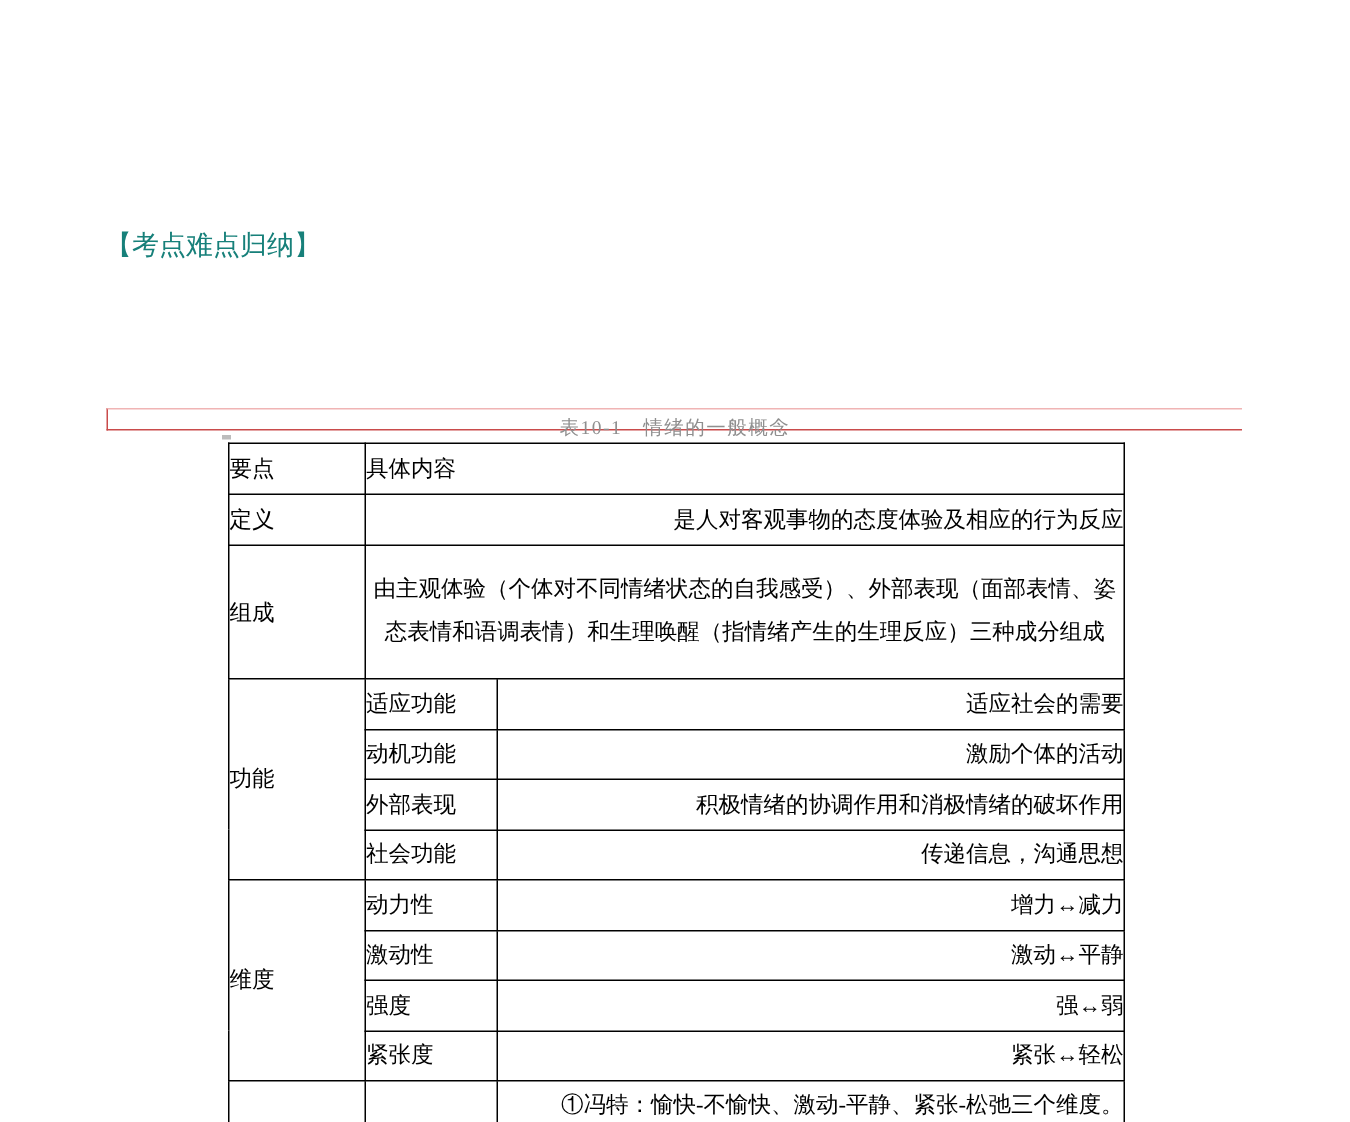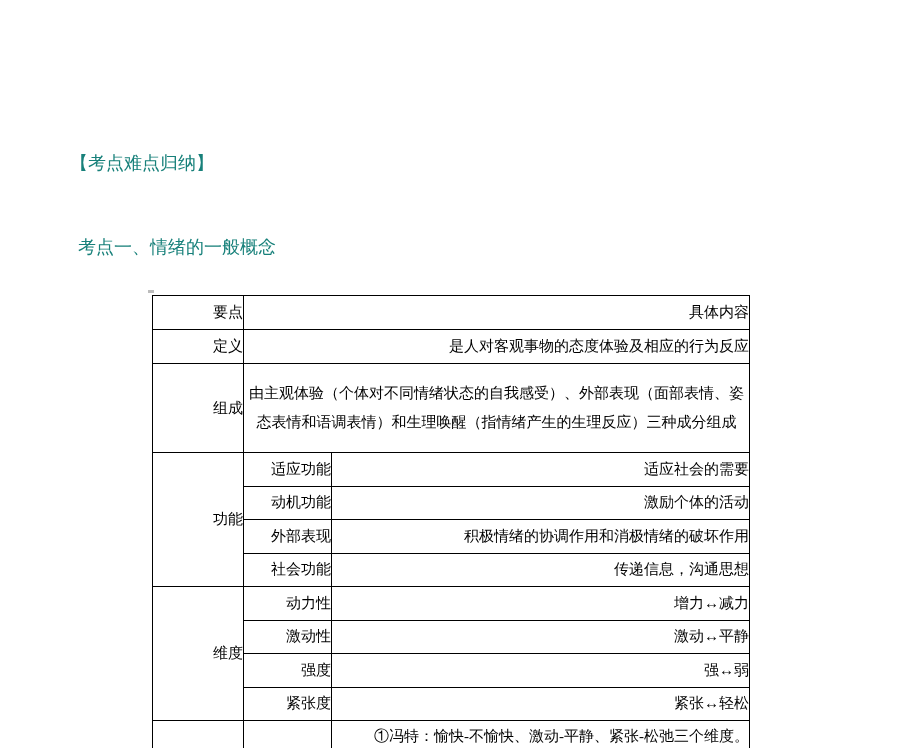--- a/index.html
+++ b/index.html
@@ -62,37 +62,39 @@
     table-layout: fixed;
     width: 597px;
   }
   table.concept td {
     border: 1px solid #000000;
     font-size: 15px;
     color: #000000;
     padding: 0;
     vertical-align: middle;
   }
-  td.center { text-align: right; }
+  td.center { text-align: left; }
   td.content { text-align: right; padding: 2px 8px; }
   td.content-tall { text-align: center; padding: 2px 8px; line-height: 29px; }
   tr.h34 { height: 34px; }
   tr.h33 { height: 33.5px; }
   tr.h89 { height: 89px; }
   tr.h28 { height: 40px; }
 </style>
 </head>
 <body>
 
 <div class="page">
 
   <div class="heading heading-1">【考点难点归纳】</div>
 
-  <div class="heading heading-2">考点一、情绪的一般概念</div>
 
+  <div class="caption-box">
+    <div class="caption-text">表10-1　情绪的一般概念</div>
+  </div>
 
   <div class="handle-mark"></div>
 
   <div class="table-wrap">
     <table class="concept">
       <colgroup>
         <col style="width:91px">
         <col style="width:88px">
         <col style="width:418px">
       </colgroup>

